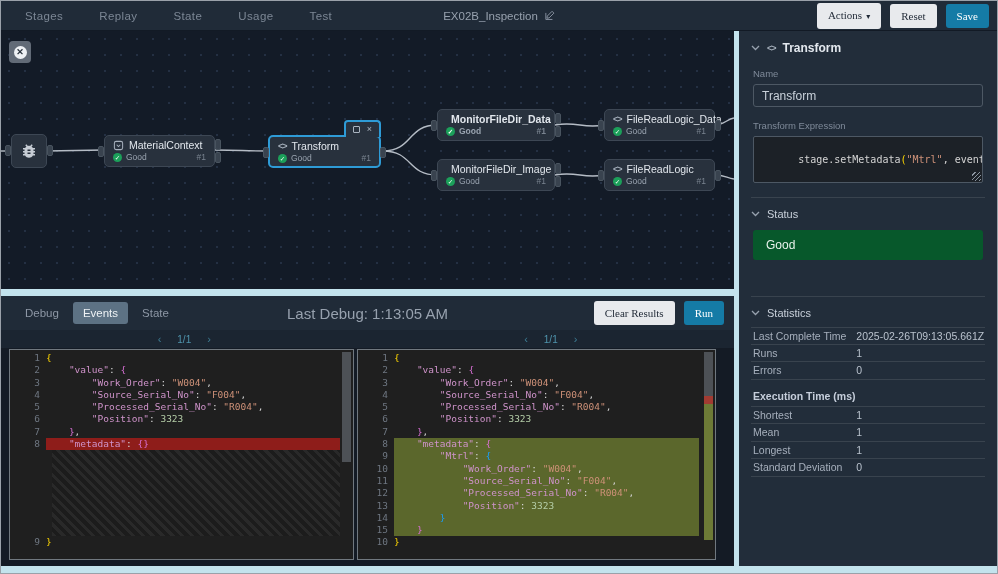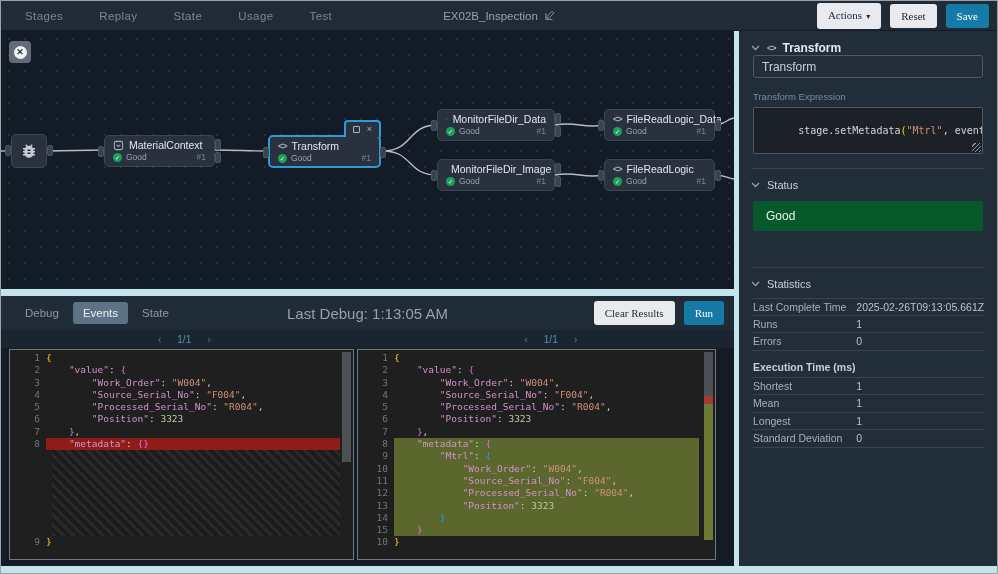--- a/index.html
+++ b/index.html
@@ -173,21 +173,21 @@
               <span>Good</span>
               <span class="cnt">#1</span>
             </div>
             <div class="node-tab">
               <span class="dup-icon"></span>
               <span>×</span>
             </div>
             <span class="port pl"></span>
             <span class="port pr"></span>
           </div>
-          <div class="node" style="left: 436px; top: 78px; width: 118px; height: 32px;">
+          <div class="node" style="left: 436px; top: 78px; width: 118px; height: 32px; font-weight: bold;">
             <div class="node-title">
               <svg width="11" height="11" viewBox="0 0 12 12">
                 <rect x="1.5" y="1.5" width="9" height="9" rx="2" fill="none" stroke="#a7b1bd" stroke-width="1.1"></rect>
                 <path d="M4 5.2 L6 7.2 L8 5.2" fill="none" stroke="#a7b1bd" stroke-width="1.1"></path>
               </svg>
               <span>MonitorFileDir_Data</span>
             </div>
             <div class="node-status">
               <span class="check">✓</span>
               <span>Good</span>
@@ -318,20 +318,21 @@
   <div class="right-panel">
     <div class="insp-header">
       <span class="chev">
           <svg width="9" height="6" viewBox="0 0 9 6">
             <path d="M1 1l3.5 3.5L8 1" stroke="#97a1ae" fill="none" stroke-width="1.3"></path>
           </svg>
         </span>
       <span class="code-glyph">&lt;&gt;</span>
       <span>Transform</span>
     </div>
+    <label class="insp-label">Name</label>
     <input class="insp-input" value="Transform" style="">
     <label class="insp-label">Transform Expression</label>
     <div class="expr-box">
       <span id="expr-code"><span class="tok-pun">stage.setMetadata</span><span class="tok-b1">(</span><span class="tok-str">"Mtrl"</span><span class="tok-pun">, event.value</span></span>
       <span class="resize-handle"></span>
     </div>
     <div class="section-divider"></div>
     <div class="insp-sub">
       <span class="chev">
           <svg width="9" height="6" viewBox="0 0 9 6">

